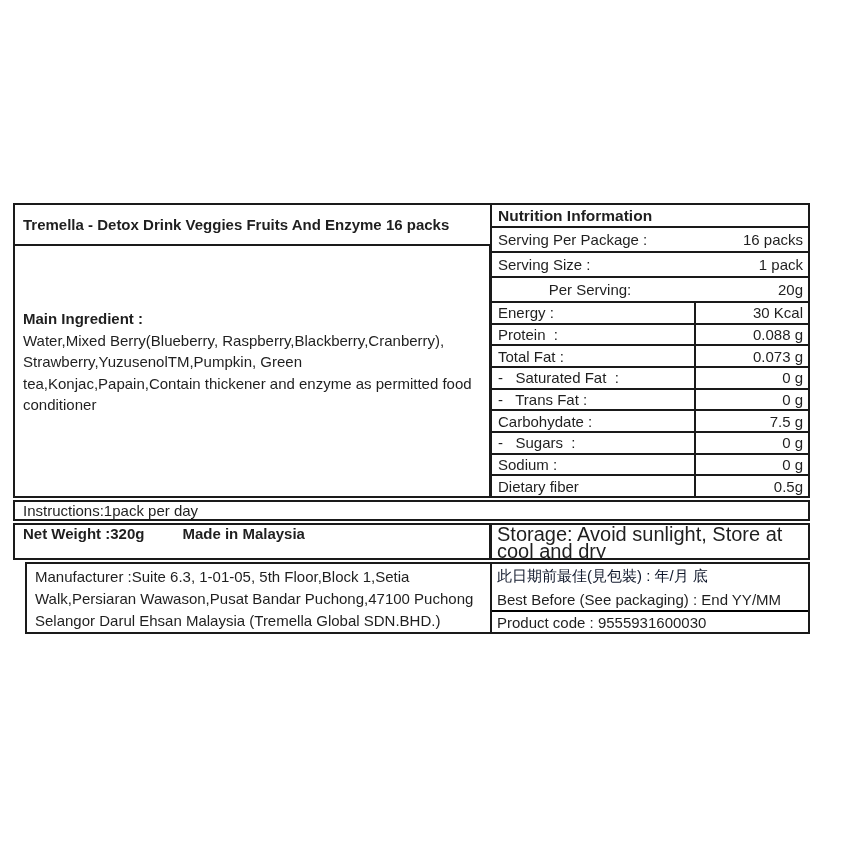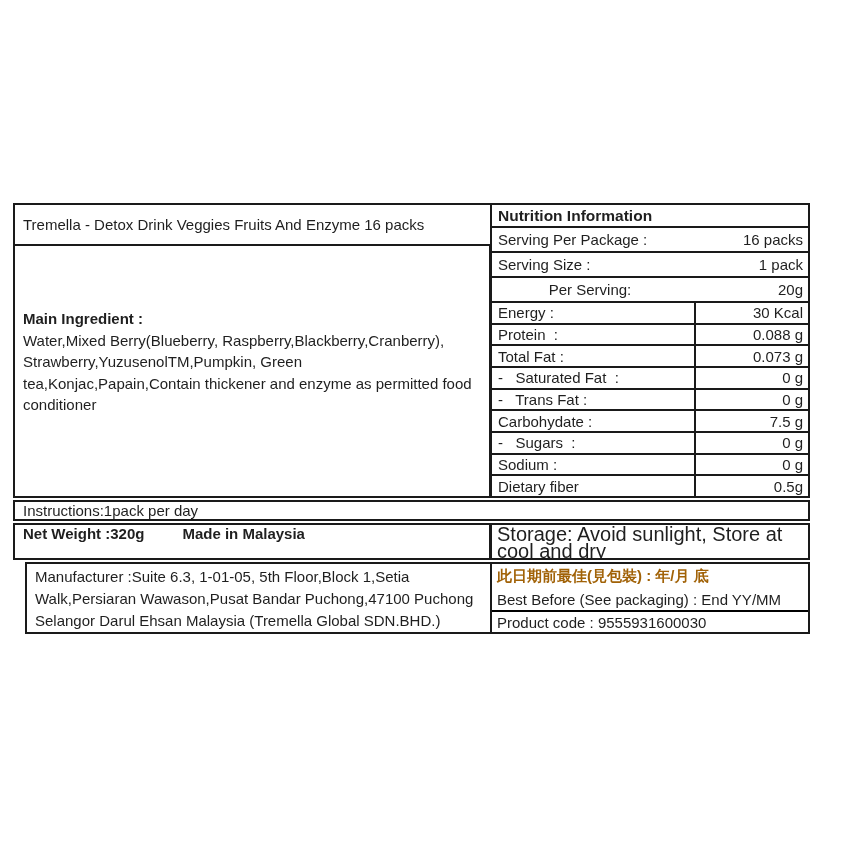--- a/index.html
+++ b/index.html
@@ -9,21 +9,21 @@
     color:#1f1f1f;overflow:hidden;
   }
   .box{
     position:absolute;box-sizing:border-box;
     border:2px solid #1a1a1a;background:#ffffff;
   }
   .pre{white-space:pre;}
   .preline{white-space:pre-line;}
 
   
-  .title-box{left:13px;top:203px;width:516px;height:43px;display:flex;align-items:center;padding-left:8px;font-size:15px;}
+  .title-box{left:13px;top:203px;width:516px;height:43px;display:flex;align-items:center;padding-left:8px;font-size:15px;font-weight:bold;}
   .ingredient-box{left:13px;top:244px;width:478px;height:254px;padding:62px 8px 0 8px;font-size:15px;line-height:21.5px;}
   .ingredient-heading{font-weight:bold;}
   .instructions-box{left:13px;top:500px;width:797px;height:21px;display:flex;align-items:center;padding-left:8px;font-size:15px;}
   .netweight-box{left:13px;top:523px;width:478px;height:37px;display:flex;align-items:flex-start;padding-left:8px;font-size:15px;font-weight:bold;}
   .madein{margin-left:38px;}
   .manufacturer-box{left:13px;top:562px;width:478px;height:72px;padding:2px 6px 0 8px;font-size:15px;line-height:22px;margin-left:12px;}
 
   
   .nutrition-box{left:490px;top:203px;width:320px;height:295px;display:flex;flex-direction:column;}
   .nut-header{height:21px;display:flex;align-items:center;padding-left:6px;font-weight:bold;font-size:15.5px;}
@@ -33,21 +33,21 @@
   .nut-label{padding-left:6px;flex:1;overflow:hidden;}
   .nut-value{padding-right:5px;text-align:right;}
   .nut-row.data .nut-label{flex:none;width:196px;align-self:stretch;display:flex;align-items:center;border-right:2px solid #1a1a1a;}
   .nut-row.data .nut-value{flex:1;}
   .nut-row.perserving .nut-label{flex:none;width:196px;text-align:center;padding-left:0;}
   .nut-row.perserving .nut-value{flex:1;}
 
   .storage-box{left:490px;top:523px;width:320px;height:37px;padding:1px 0 0 5px;font-size:20px;line-height:17px;overflow:hidden;}
   .bestbefore-box{left:490px;top:562px;width:320px;height:72px;display:flex;flex-direction:column;}
   .bb-cell{padding-left:5px;}
-  .bb-chinese{height:25px;display:flex;align-items:center;font-size:15px;color:#a16207;font-weight:bold;}
+  .bb-chinese{height:25px;display:flex;align-items:center;font-size:15px;color:#0f172a;}
   .bb-english{height:21px;display:flex;align-items:center;font-size:15px;}
   .bb-code{flex:1;display:flex;align-items:center;border-top:2px solid #000000;font-size:15px;}
 </style>
 </head>
 <body>
 
 <div class="canvas">
 
   <div class="box title-box">
     <span>Tremella - Detox Drink Veggies Fruits And Enzyme 16 packs</span>

